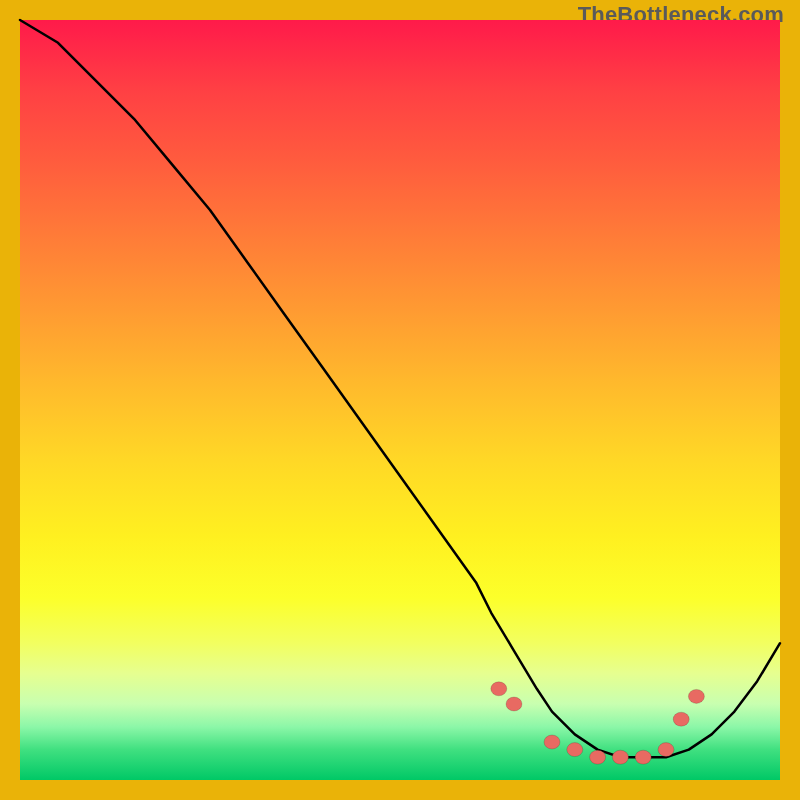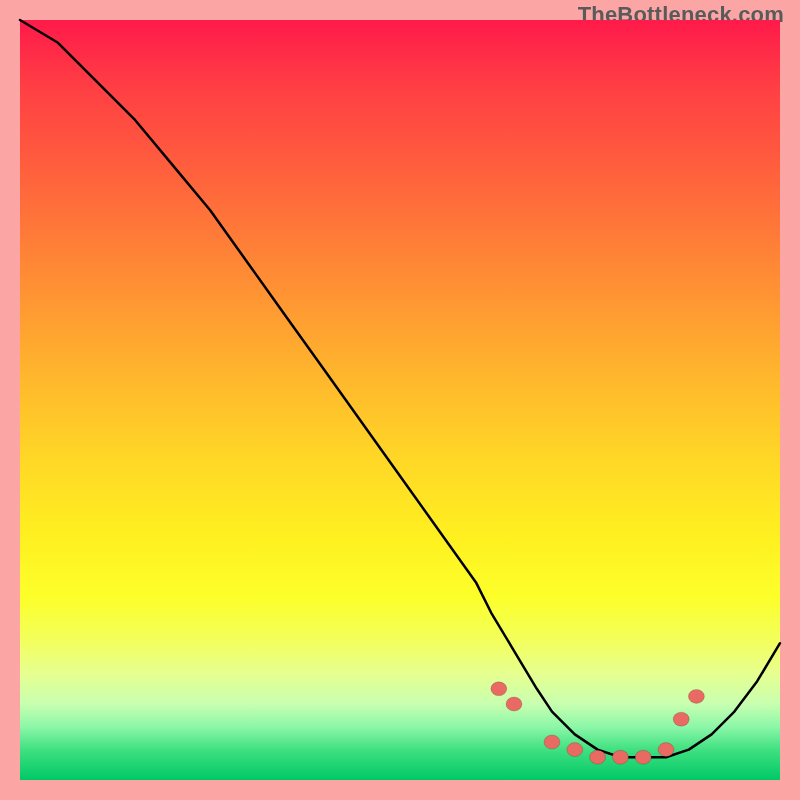--- a/index.html
+++ b/index.html
@@ -7,21 +7,21 @@
     padding: 0;
     width: 800px;
     height: 800px;
     background: #000;
     overflow: hidden;
   }
   .frame {
     position: relative;
     width: 800px;
     height: 800px;
-    background: #fca5a5;
+    background: #eab308;
   }
   .watermark {
     position: absolute;
     top: 2px;
     right: 16px;
     font-family: Arial, Helvetica, sans-serif;
     font-size: 22px;
     font-weight: 600;
     color: #5a5a5a;
     letter-spacing: 0.2px;

